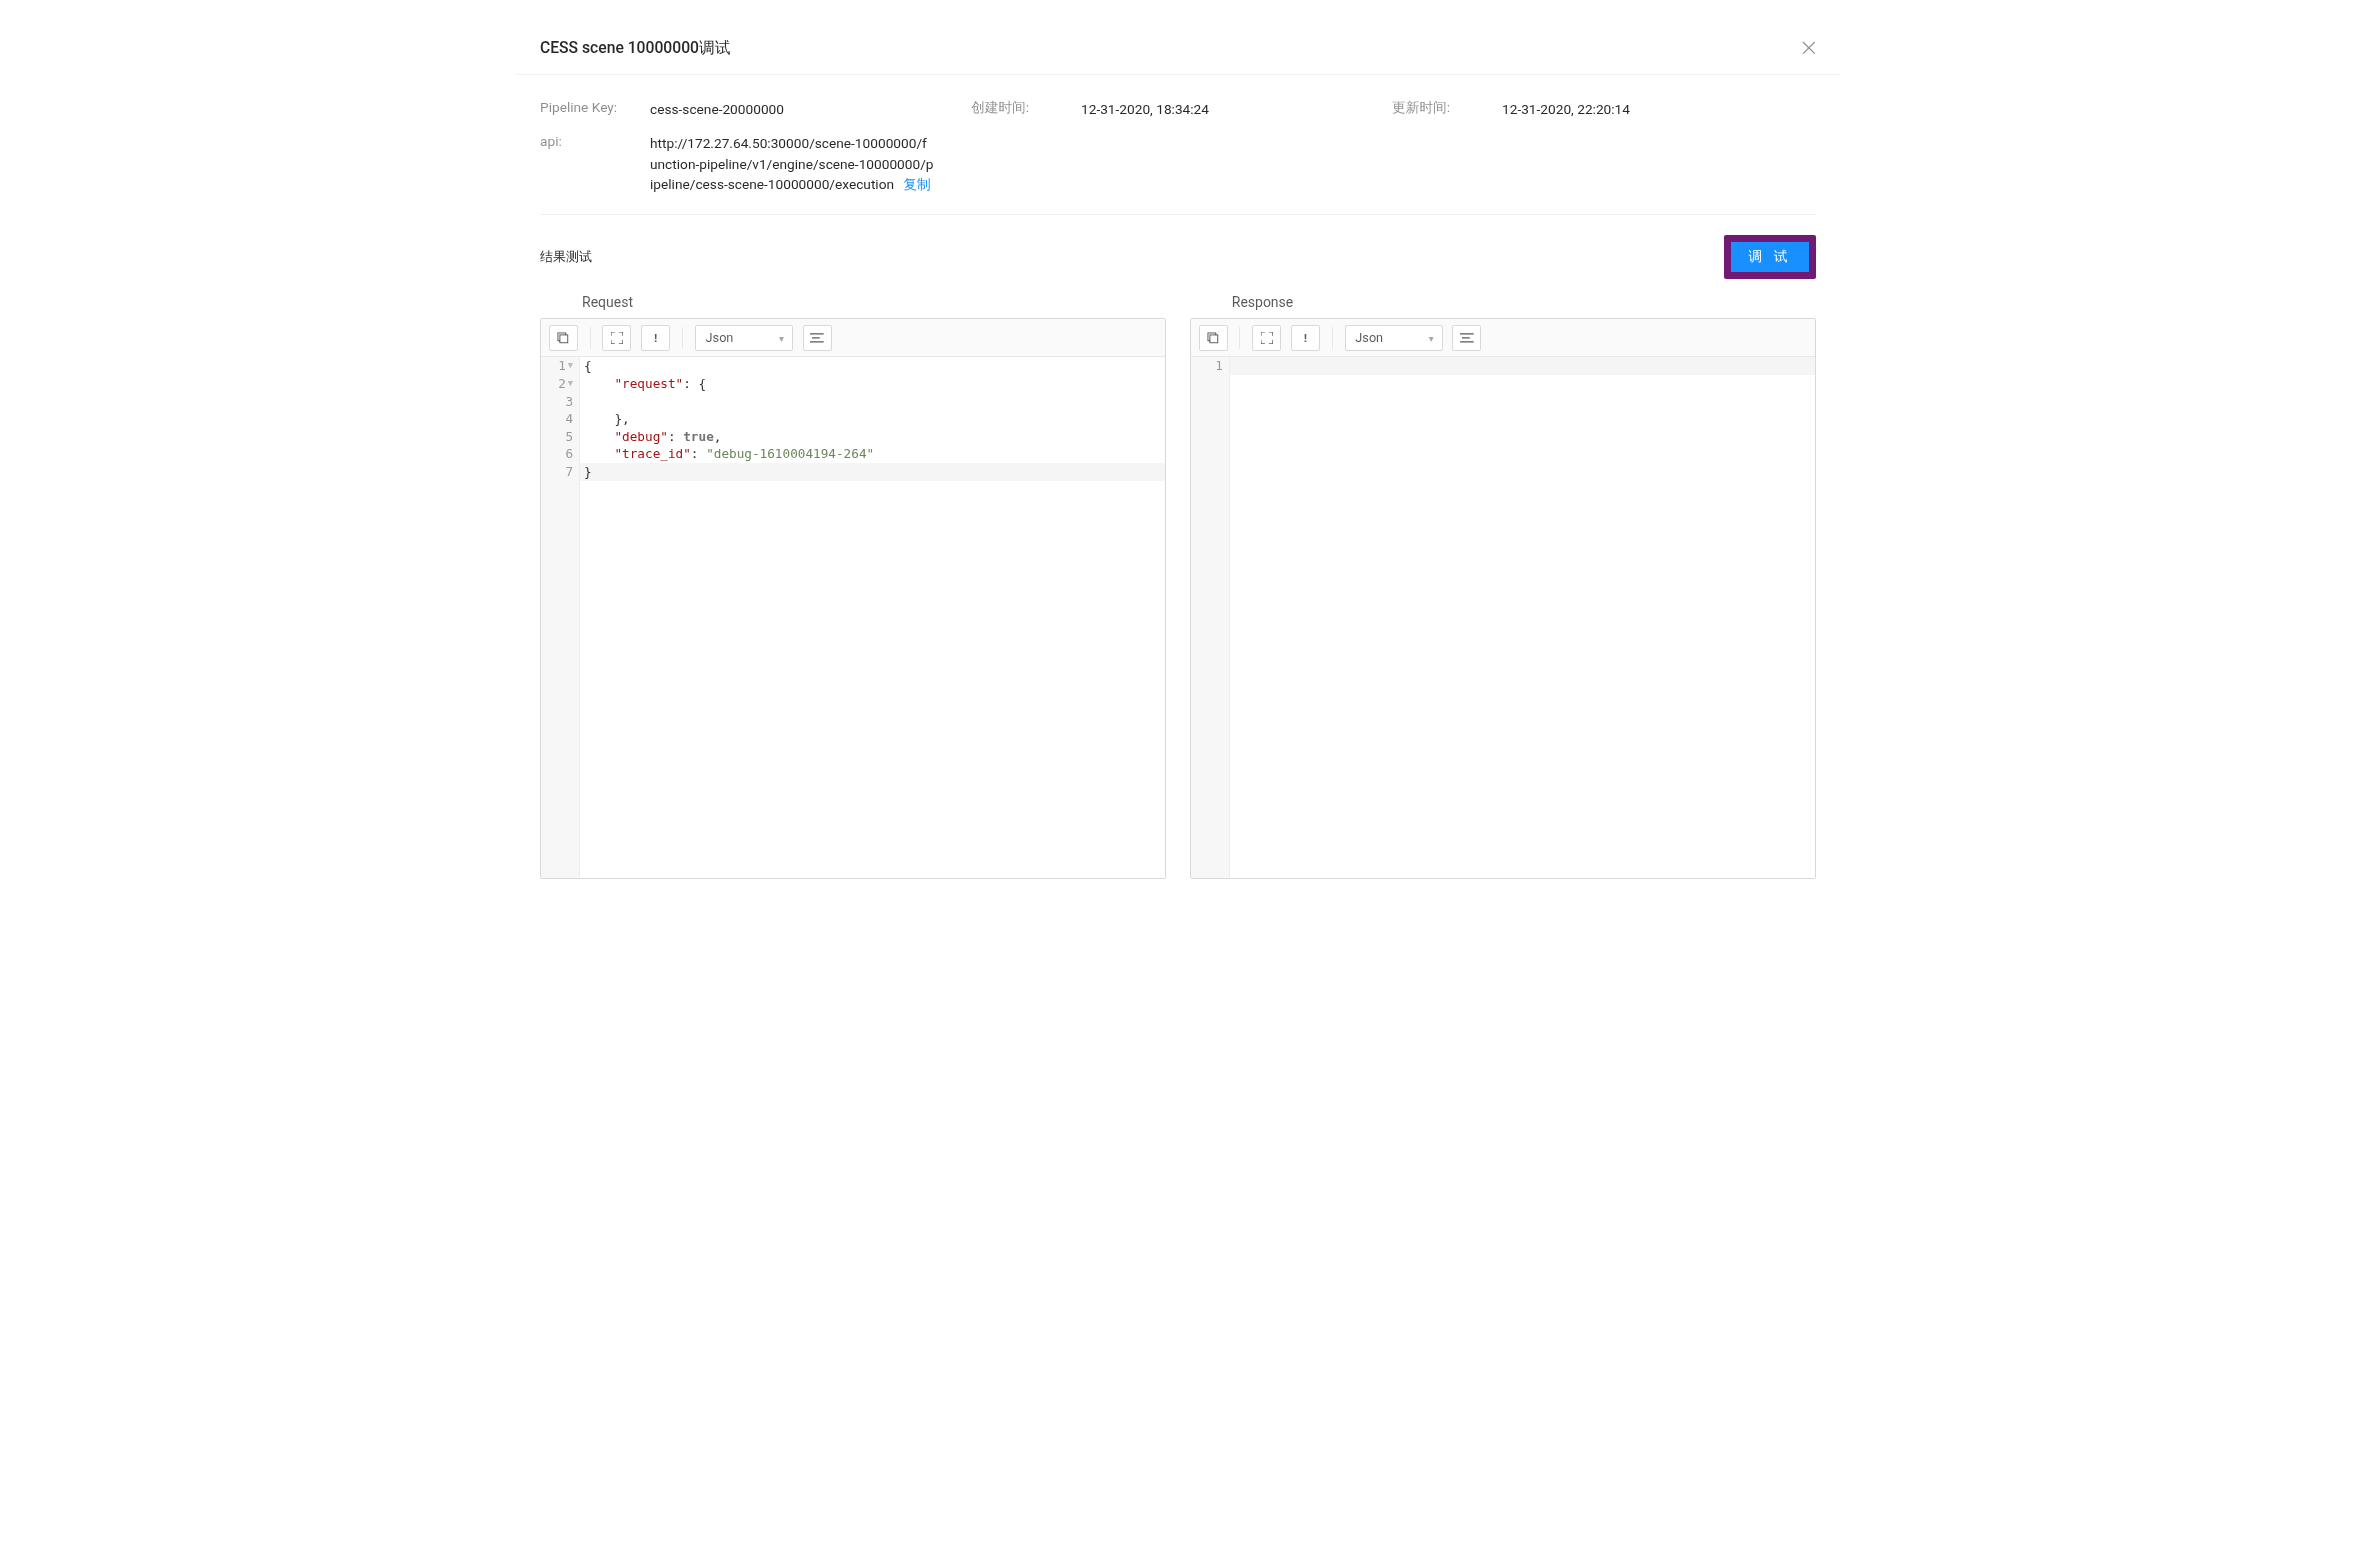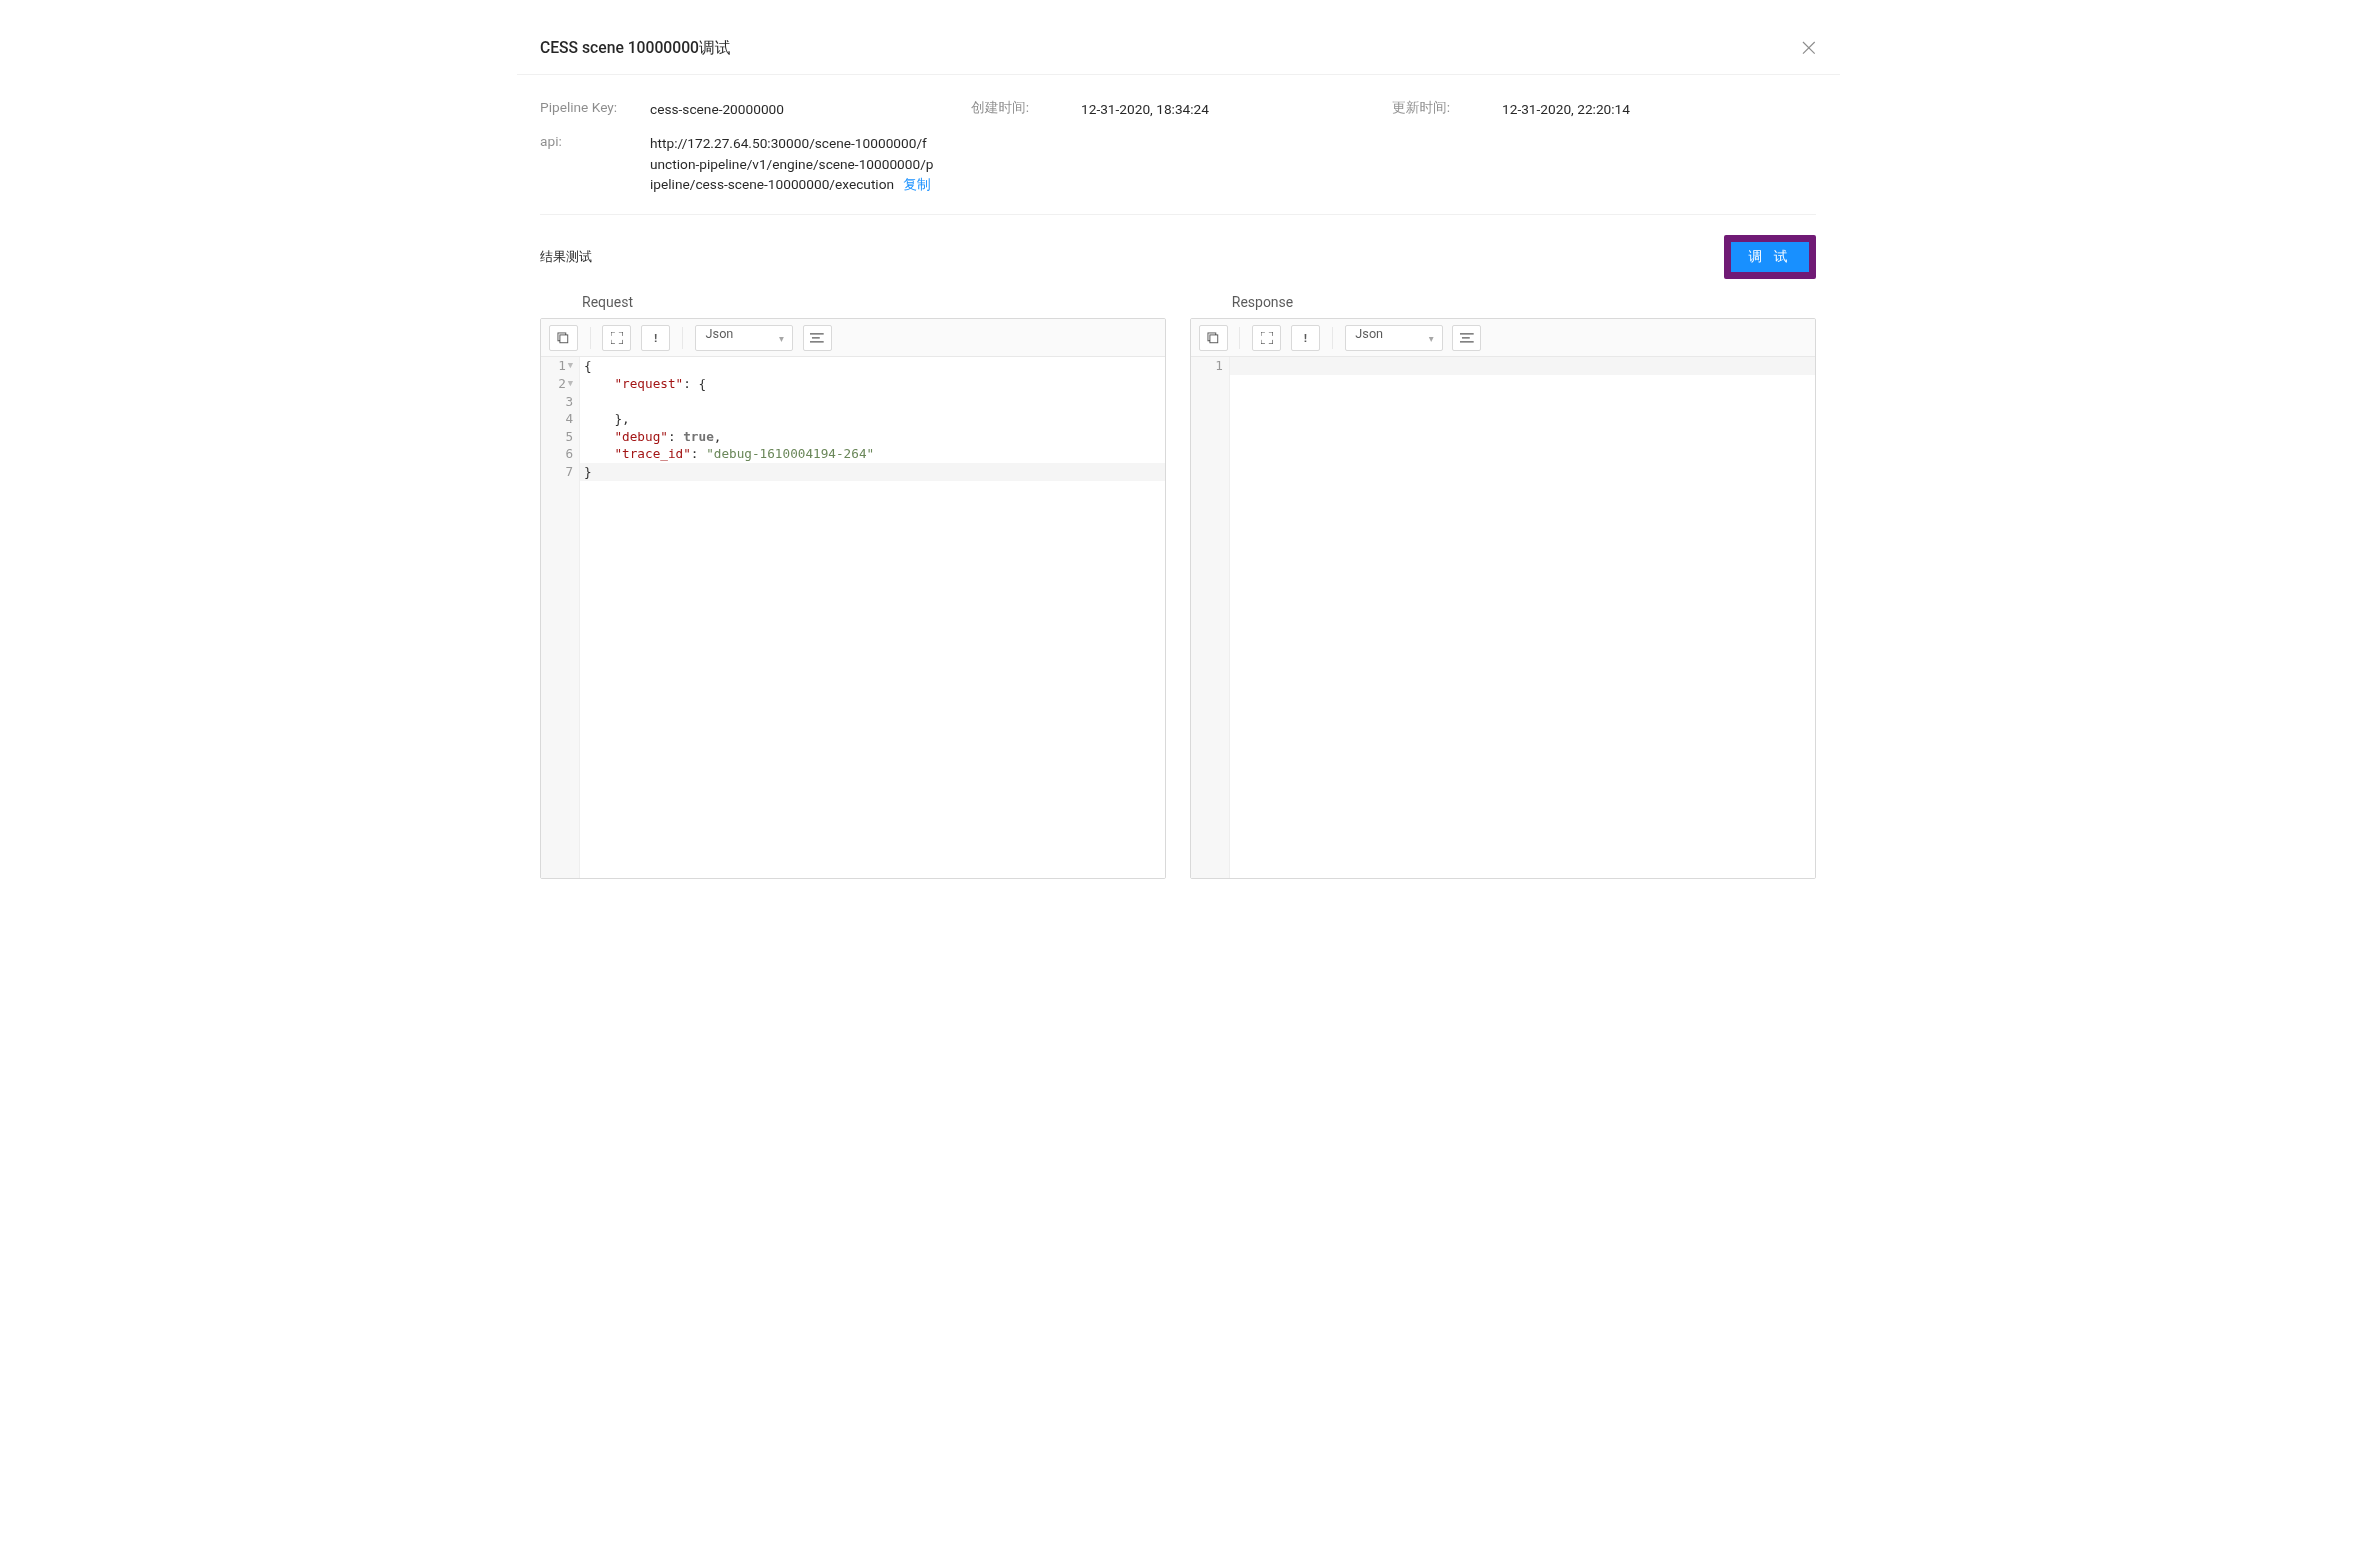--- a/index.html
+++ b/index.html
@@ -18,21 +18,21 @@
 .section-header { display: flex; justify-content: space-between; align-items: center; margin-bottom: 15.7px; }
 .section-title { font-size: 13px; font-weight: 500; }
 .btn-primary { background: #1890ff; color: #fff; border: 7px solid #701a75; padding: 5.9px 17.6px; border-radius: 2px; cursor: pointer; font-size: 13.7px; letter-spacing: 3.9px; }
 .panels { display: flex; gap: 23.5px; }
 .panel { flex: 1; }
 .panel-label { color: rgba(0,0,0,0.65); margin-bottom: 7.8px; font-size: 14px; margin-left: 42px; }
 .editor { border: 1px solid #d9d9d9; border-radius: 2px; height: 561px; display: flex; flex-direction: column; overflow: hidden; }
 .toolbar { background: #fafafa; border-bottom: 1px solid #e8e8e8; padding: 5.9px 7.8px; display: flex; align-items: center; gap: 9.8px; }
 .tb-btn { border: 1px solid #d9d9d9; background: #fff; width: 29px; height: 25.5px; border-radius: 2px; display: inline-flex; align-items: center; justify-content: center; cursor: pointer; color: rgba(0,0,0,0.65); font-size: 11.8px; }
 .tb-sep { width: 1px; height: 21.6px; background: #e8e8e8; margin: 0 2px; }
-.tb-select { border: 1px solid #d9d9d9; background: #fff; height: 25.5px; padding: 0 23.5px 0 9.8px; border-radius: 2px; font-size: 12.7px; color: rgba(0,0,0,0.65); display: inline-flex; position: relative; cursor: pointer; min-width: 98px; }
+.tb-select { border: 1px solid #d9d9d9; background: #fff; height: 25.5px; padding: 0 23.5px 0 9.8px; border-radius: 2px; font-size: 12.7px; color: rgba(0,0,0,0.65); display: inline-flex; align-items: center; position: relative; cursor: pointer; min-width: 98px; }
 .tb-select-val { font-size: 12.7px; }
 .tb-select .chev { position: absolute; right: 7.8px; top: 50%; transform: translateY(-50%); color: rgba(0,0,0,0.35); font-size: 9.8px; }
 .code-area { flex: 1; display: flex; font-family: "Menlo", "Monaco", "Consolas", monospace; font-size: 12.7px; overflow: auto; background: #fff; }
 .gutter { background: #f7f7f7; border-right: 1px solid #eee; color: #999; text-align: right; user-select: none; min-width: 39px; }
 .gutter-line { padding: 0 5.9px 0 3.9px; height: 17.6px; line-height: 17.6px; display: flex; justify-content: flex-end; align-items: center; gap: 2px; }
 .fold { color: #bbb; font-size: 8.8px; }
 .code-lines { flex: 1; }
 .code-line { height: 17.6px; line-height: 17.6px; padding: 0 3.9px; white-space: pre; }
 .code-line.hl { background: #f5f5f5; }
 .tok-punc { color: #303030; }

